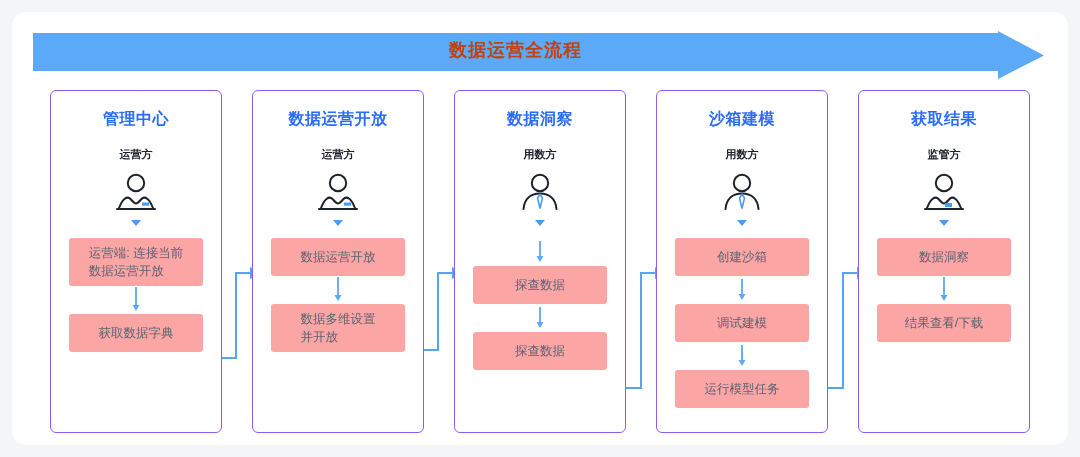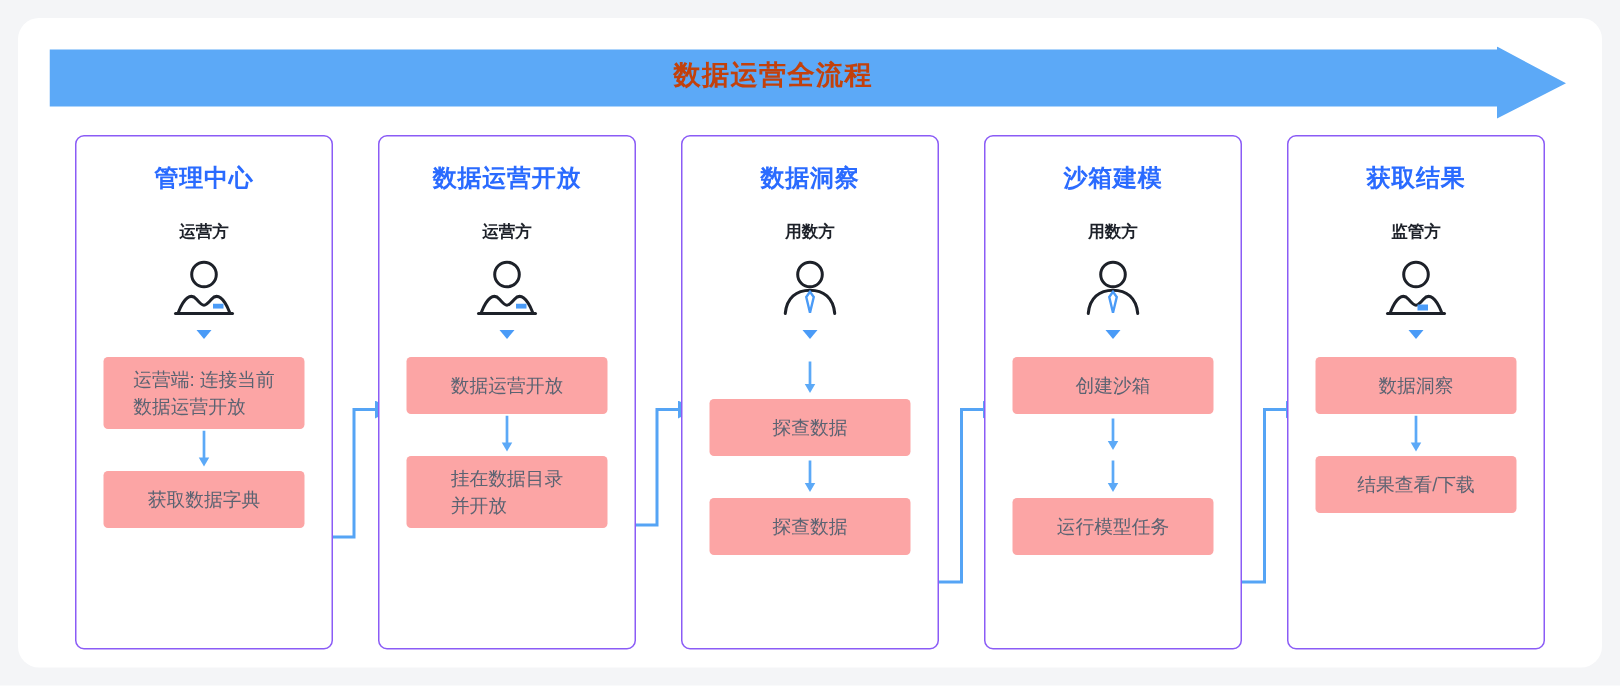--- a/index.html
+++ b/index.html
@@ -232,21 +232,21 @@
           <span>数据运营开放</span>
         </div>
         <div class="v-arrow">
           <svg width="10" height="26" viewBox="0 0 10 26">
               <line x1="5" y1="0" x2="5" y2="19" stroke="#5ca9f7" stroke-width="1.8"></line>
               <path d="M1.5 18 L5 24 L8.5 18 z" fill="#5ca9f7"></path>
             </svg>
         </div>
         <div class="step-box two-line">
           <span>
-            <span>挂在数据目录</span><br>
+            <span>数据多维设置</span><br>
             <span>并开放</span>
           </span>
         </div>
       </div>
     </div>
 
     <div class="col">
       <div class="col-title">数据洞察</div>
       <div class="col-role">用数方</div>
       <div class="icon-wrap">
@@ -296,20 +296,23 @@
         </div>
       <div class="steps">
         <div class="step-box">
           <span>创建沙箱</span>
         </div>
         <div class="v-arrow">
           <svg width="10" height="26" viewBox="0 0 10 26">
               <line x1="5" y1="2" x2="5" y2="18" stroke="#5ca9f7" stroke-width="1.8"></line>
               <path d="M1.5 17 L5 23 L8.5 17 z" fill="#5ca9f7"></path>
             </svg>
+        </div>
+        <div class="step-box">
+          <span>调试建模</span>
         </div>
         <div class="v-arrow">
           <svg width="10" height="26" viewBox="0 0 10 26">
               <line x1="5" y1="2" x2="5" y2="18" stroke="#5ca9f7" stroke-width="1.8"></line>
               <path d="M1.5 17 L5 23 L8.5 17 z" fill="#5ca9f7"></path>
             </svg>
         </div>
         <div class="step-box">
           <span>运行模型任务</span>
         </div>

